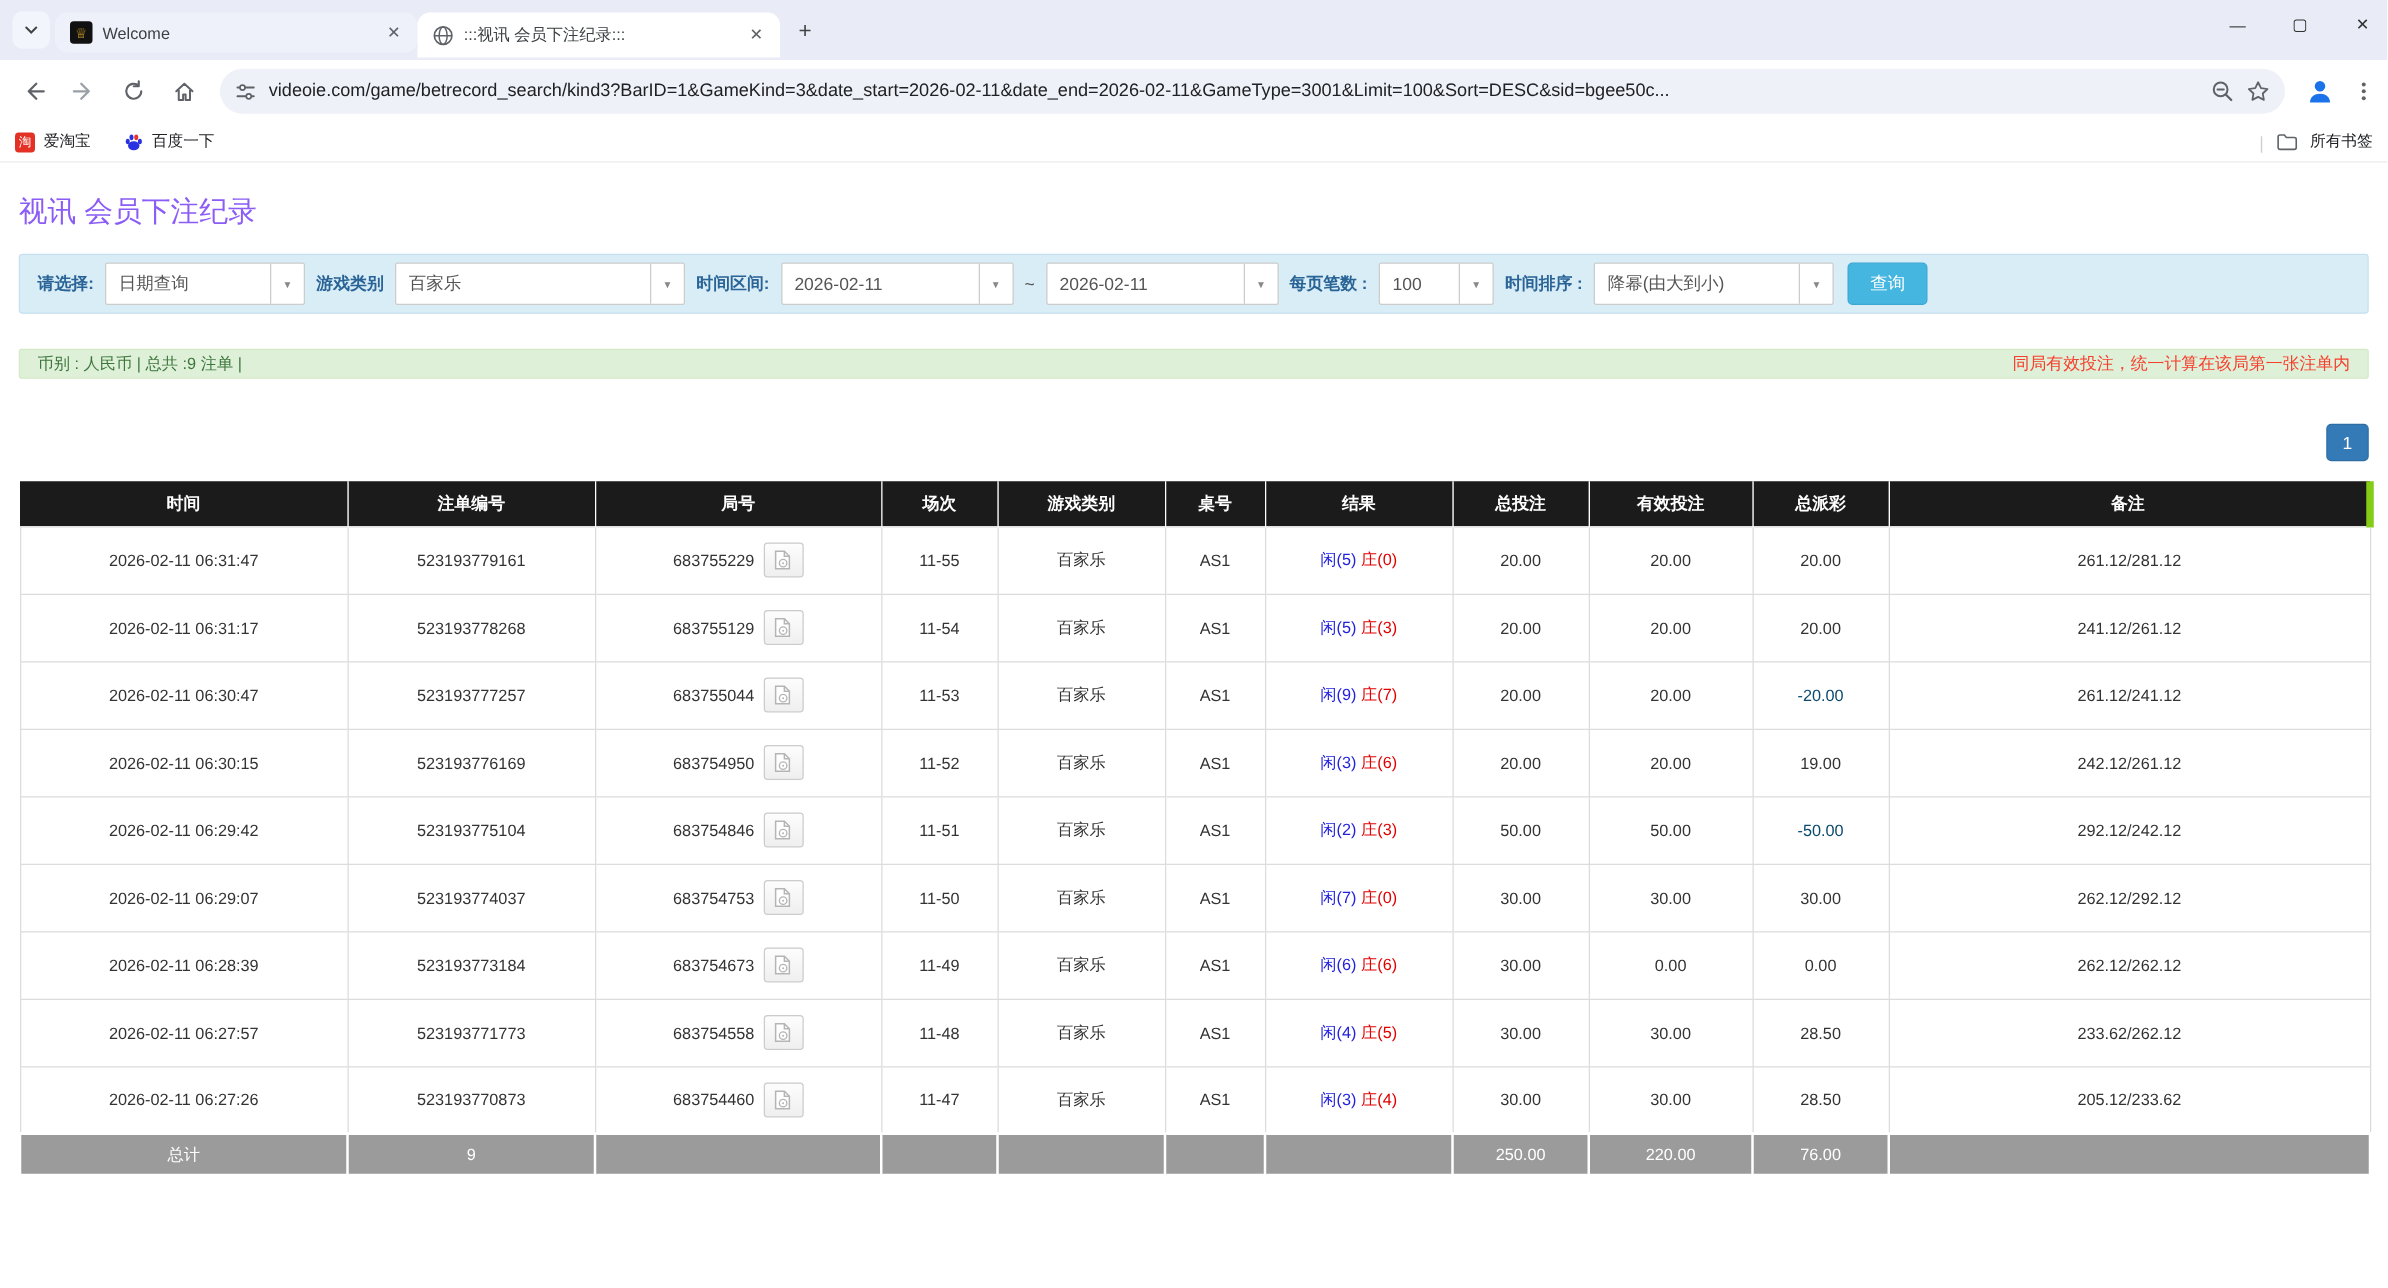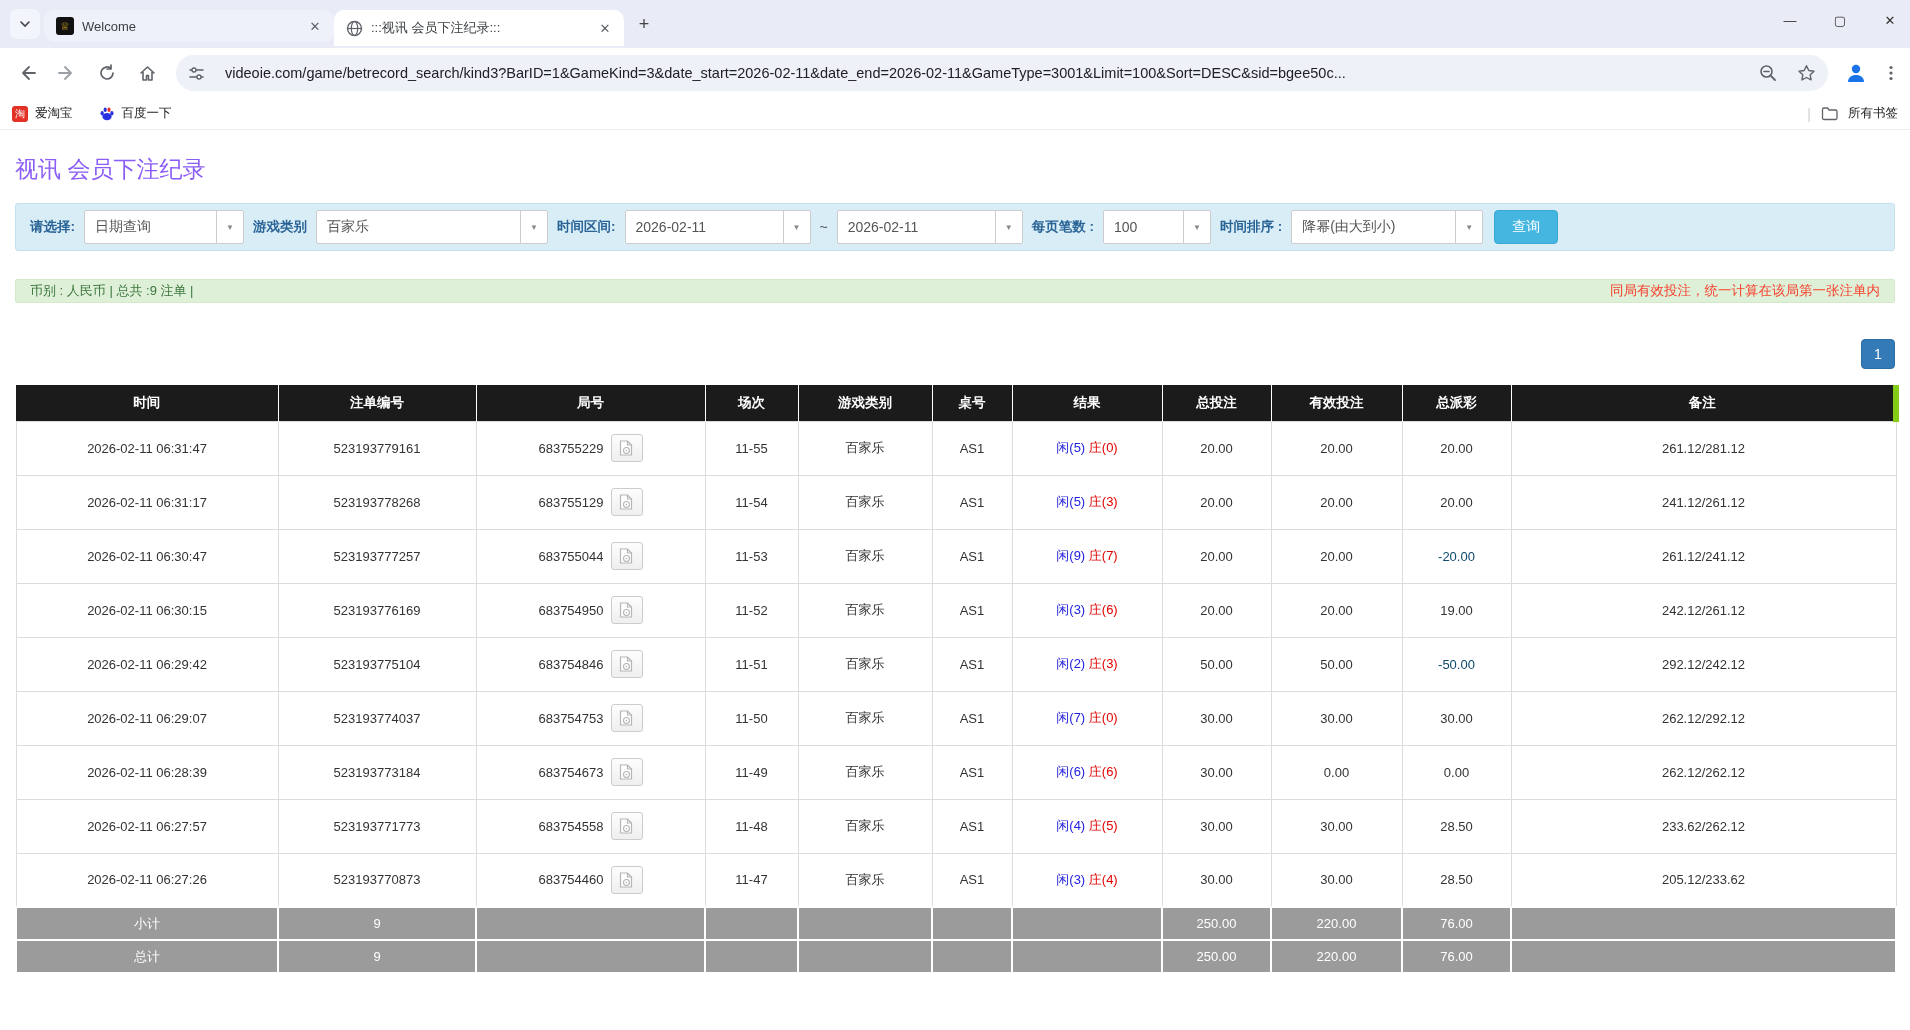--- a/index.html
+++ b/index.html
@@ -14,40 +14,40 @@
   .tab.active { background:#fff;align-items:center; }
   .tab .title { flex:1; white-space:nowrap; overflow:hidden; }
   .tab .close { color:#5f6368; font-size:13px; width:18px; height:18px; display:flex; align-items:center; justify-content:center; border-radius:50%; cursor:pointer; }
   .favicon-welcome { width:18px; height:18px; background:#111; border-radius:3px; color:#d9a727; font-size:11px; display:flex; align-items:center; justify-content:center; }
   .newtab-btn { width:28px; height:28px; display:flex; align-items:center; justify-content:center; font-size:18px; color:#444; margin-left:6px; cursor:pointer; }
   .win-controls { position:absolute; right:10px; top:0; height:40px; display:flex; align-items:center; gap:30px; color:#333; font-size:13px; }
   .win-controls span { cursor:pointer; width:20px; text-align:center; }
 
   .toolbar { height:50px; background:#fff; display:flex; align-items:center; padding:0 10px; gap:6px; }
   .nav-ic { width:34px; height:34px; display:flex; align-items:center; justify-content:center; border-radius:50%; color:#5f6368; cursor:pointer; flex:none; }
-  .omnibox { flex:1; height:36px; background:#eef1f8; border-radius:18px; display:flex; align-items:center; padding:0 12px; gap:20px; margin:0 6px; }
+  .omnibox { flex:1; height:36px; background:#eef1f8; border-radius:18px; display:flex; align-items:center; padding:0 12px; gap:10px; margin:0 6px; }
   .omnibox .url { font-size:14.5px; color:#202124; white-space:nowrap; overflow:hidden; flex:1; }
   .right-ics { display:flex; align-items:center; gap:14px; margin-left:4px; flex:none; }
 
   .bookmarks { height:32px; background:#fff; display:flex; align-items:center; padding:0 12px; gap:26px; font-size:12.5px; color:#202124; border-bottom:1px solid #ececec; }
   .bm { display:flex; align-items:center; gap:7px; cursor:pointer; }
   .bm-ico-taobao { width:16px; height:16px; background:#e33225; border-radius:3px; color:#fff; font-size:10px; display:flex; align-items:center; justify-content:center; }
   .bm-right { margin-left:auto; display:flex; align-items:center; gap:10px; }
   .bm-sep { color:#d0d0d0; font-size:14px; }
 
   
   .page { padding:0 15px; }
   h1.page-title { font-size:23px; font-weight:500; color:#8b5cf6; margin-top:24px; }
 
   .filter-panel { margin-top:18px; height:48px; background:#d9edf7; border:1px solid #c5e0ef; border-radius:3px; display:flex; align-items:center; padding:0 14px; gap:9px; }
   .flabel { font-size:13.5px; font-weight:bold; color:#2a6496; white-space:nowrap; }
   .sel { display:flex; align-items:stretch; height:34px; background:#fff; border:1px solid #ccc; border-radius:2px; cursor:pointer; }
   .sel .val { padding:0 10px; font-size:14px; color:#555; display:flex; align-items:center; white-space:nowrap; flex:1; }
   .sel .arrow { width:27px; border-left:1px solid #ccc; display:flex; align-items:center; justify-content:center; color:#888; font-size:8px; }
-  .w-choose{width:160px} .w-game{width:232px} .w-date{width:186px} .w-per{width:108px} .w-sort{width:192px}
+  .w-choose{width:160px} .w-game{width:232px} .w-date{width:186px} .w-per{width:92px} .w-sort{width:192px}
   .tilde { color:#555; font-size:14px; }
   .btn-search { height:34px; padding:0 17px; background:#45b6e0; border:1px solid #39a8d4; border-radius:4px; color:#fff; font-size:14px; cursor:pointer; margin-left:2px; }
 
   .summary-bar { margin-top:28px; height:24px; background:#dff0d8; border:1px solid #d6e9c6; border-radius:2px; display:flex; align-items:center; padding:0 14px; }
   .summary-left { font-size:13px; color:#3c763d; }
   .summary-right { margin-left:auto; font-size:13.5px; color:#f5402e; }
 
   .pagination-row { margin-top:36px; display:flex; justify-content:flex-end; }
   .page-btn { min-width:34px; height:30px; background:#337ab7; border:1px solid #2e6da4; border-radius:4px; color:#fff; font-size:14px; display:flex; align-items:center; justify-content:center; cursor:pointer; }
 
@@ -501,33 +501,20 @@
       <span class="xian">闲(3)</span>
       <span class="zhuang">庄(4)</span>
     </td>
     <td class="totalbet">30.00</td>
     <td>30.00</td>
     <td class="payout">28.50</td>
     <td>205.12/233.62</td>
   </tr>
 </tbody>
     <tfoot>
-  <tr>
-    <td>小计</td>
-    <td>9</td>
-    <td></td>
-    <td></td>
-    <td></td>
-    <td></td>
-    <td></td>
-    <td>250.00</td>
-    <td>220.00</td>
-    <td>76.00</td>
-    <td></td>
-  </tr>
 
   <tr>
     <td>总计</td>
     <td>9</td>
     <td></td>
     <td></td>
     <td></td>
     <td></td>
     <td></td>
     <td>250.00</td>

